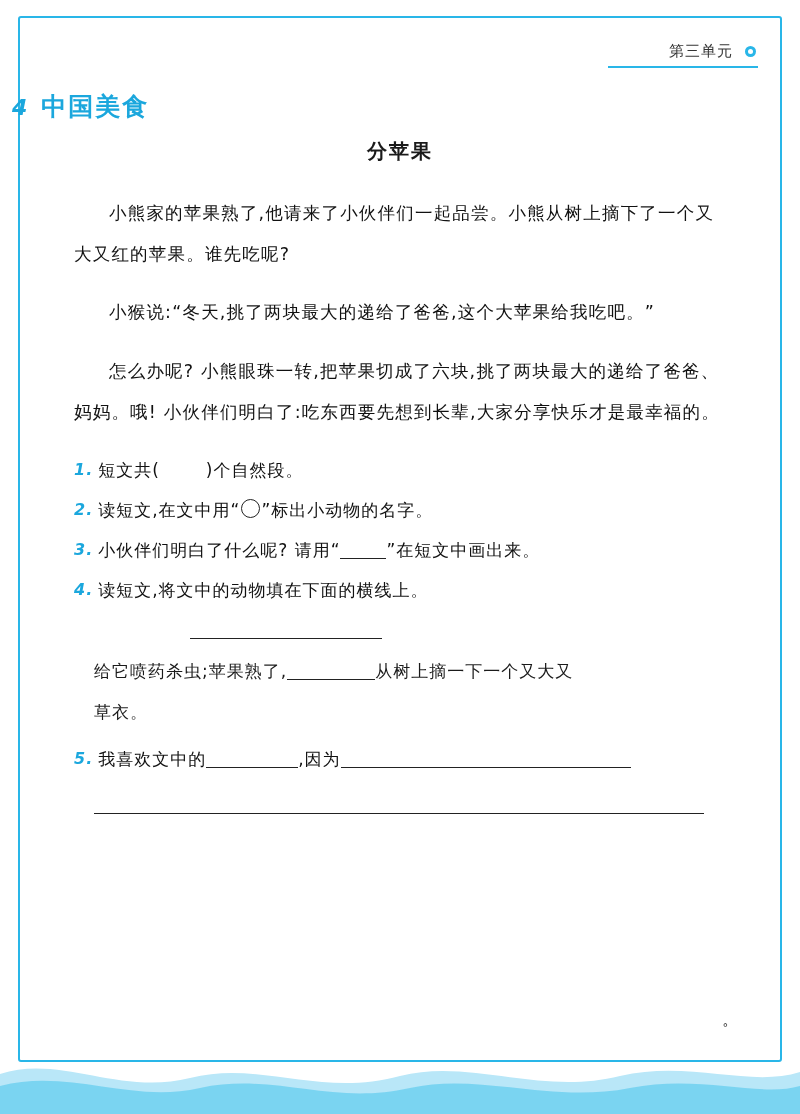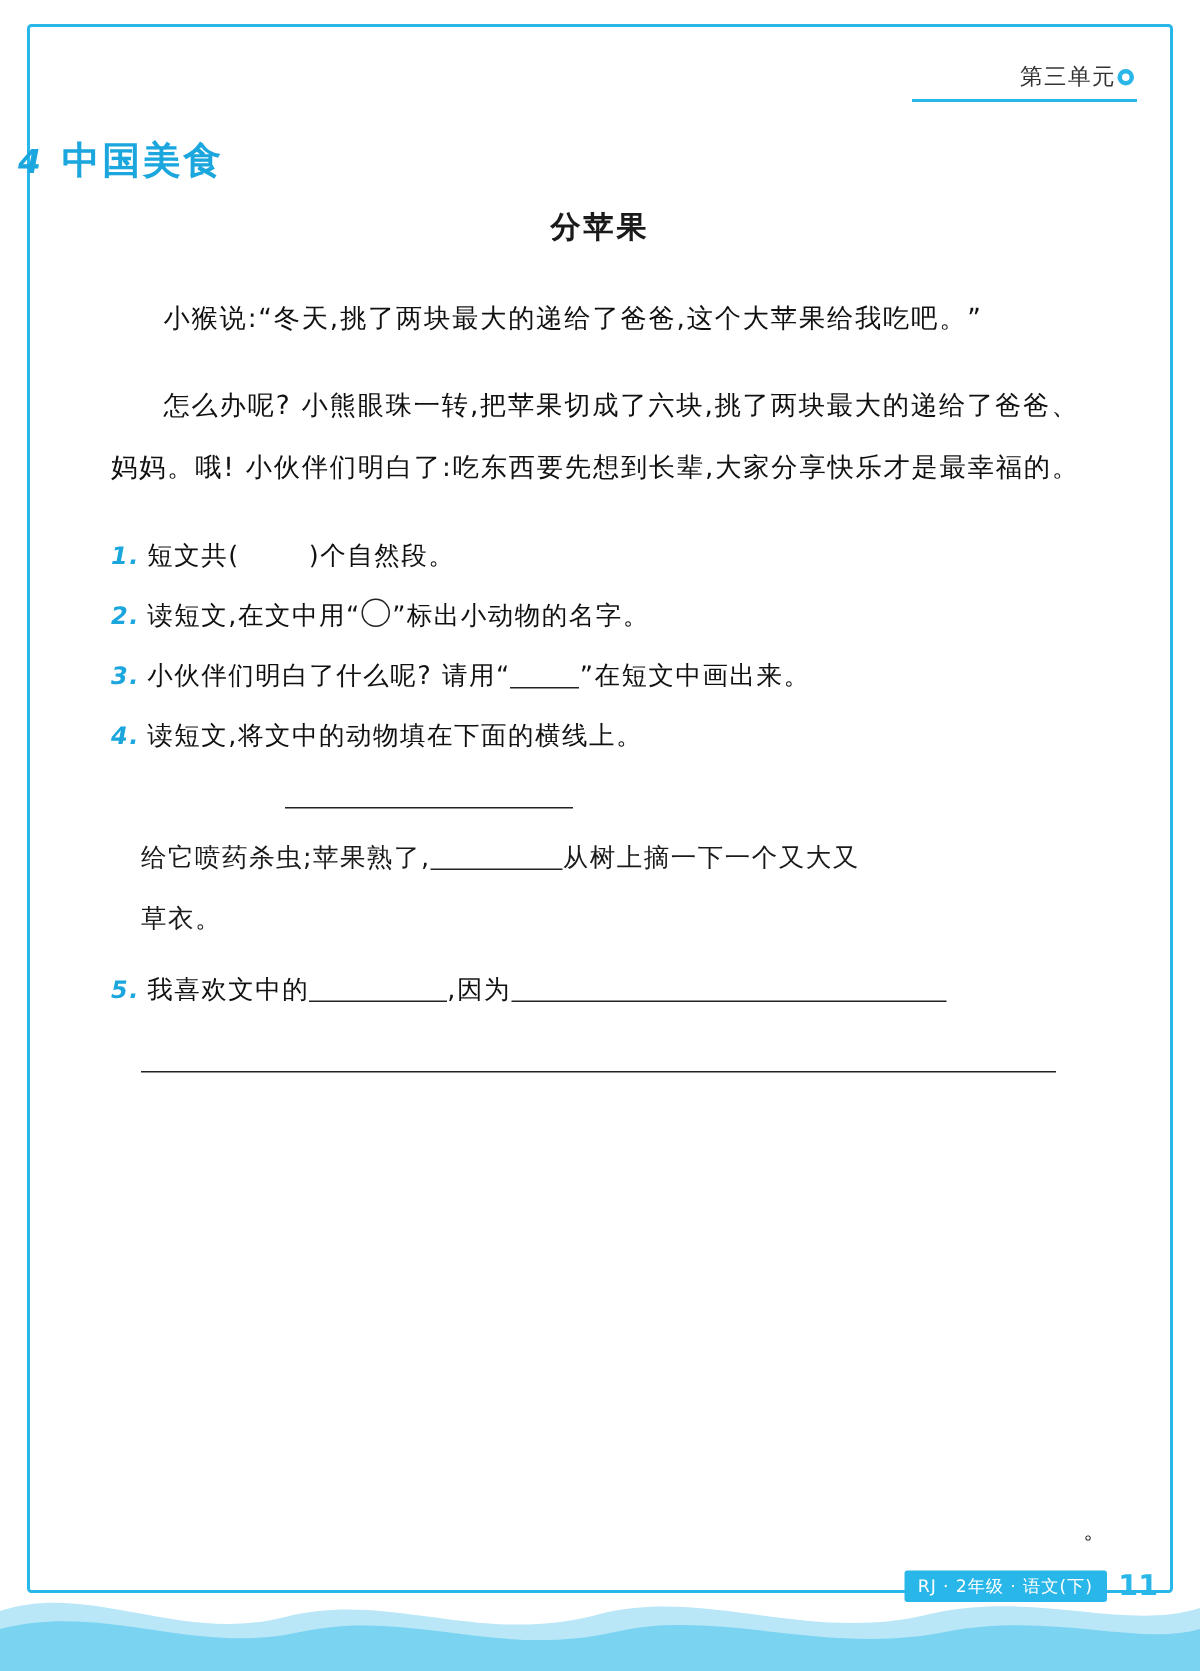--- a/index.html
+++ b/index.html
@@ -44,21 +44,21 @@
     overflow: hidden;
   }
 
   
   .unit-header {
     position: absolute;
     right: 44px;
     top: 42px;
     display: flex;
     align-items: center;
-    gap: 1px;
+    gap: 12px;
   }
   .unit-header .unit-text {
     font-size: 15px;
     color: #333;
     letter-spacing: 1px;
     font-family: "DejaVu Sans", sans-serif;
   }
   .unit-header .unit-dot {
     display: inline-block;
     width: 11px;
@@ -246,20 +246,21 @@
     <span class="unit-dot"></span>
   </div>
   <div class="header-rule"></div>
 
   <div class="lesson-title">
     <span class="num">4</span><span>中国美食</span>
   </div>
   <div class="sub-title">分苹果</div>
 
   <div class="content">
+    <p class="para">小熊家的苹果熟了,他请来了小伙伴们一起品尝。小熊从树上摘下了一个又大又红的苹果。谁先吃呢?</p>
     <p class="para">小猴说:“冬天,挑了两块最大的递给了爸爸,这个大苹果给我吃吧。”</p>
     <p class="para">怎么办呢? 小熊眼珠一转,把苹果切成了六块,挑了两块最大的递给了爸爸、妈妈。哦! 小伙伴们明白了:吃东西要先想到长辈,大家分享快乐才是最幸福的。</p>
 
     <div class="q">
       <span class="q-num">1.</span>
       <span class="q-body"><span>短文共(</span><span class="blank-paren"></span><span>)个自然段。</span></span>
     </div>
 
     <div class="q">
       <span class="q-num">2.</span>
@@ -298,18 +299,14 @@
 
   <div class="period-dot" style="top:1010px;">。</div>
 
   <div class="bottom-wave">
     <svg width="800" height="70" viewBox="0 0 800 70" preserveAspectRatio="none">
       <path d="M0,30 C60,10 120,52 190,34 C260,16 320,54 400,32 C470,14 540,52 620,32 C690,16 750,44 800,28 L800,70 L0,70 Z" fill="#b9e7f8"></path>
       <path d="M0,42 C70,24 130,60 200,44 C275,28 330,62 410,44 C480,28 550,60 630,44 C700,30 760,54 800,42 L800,70 L0,70 Z" fill="#6fd0f0" opacity="0.85"></path>
     </svg>
   </div>
 
-  <div class="footer">
-    <span class="footer-label">RJ · 2年级 · 语文(下)</span>
-    <span class="footer-page">11</span>
-  </div>
 
 </div>
 
 </body></html>

